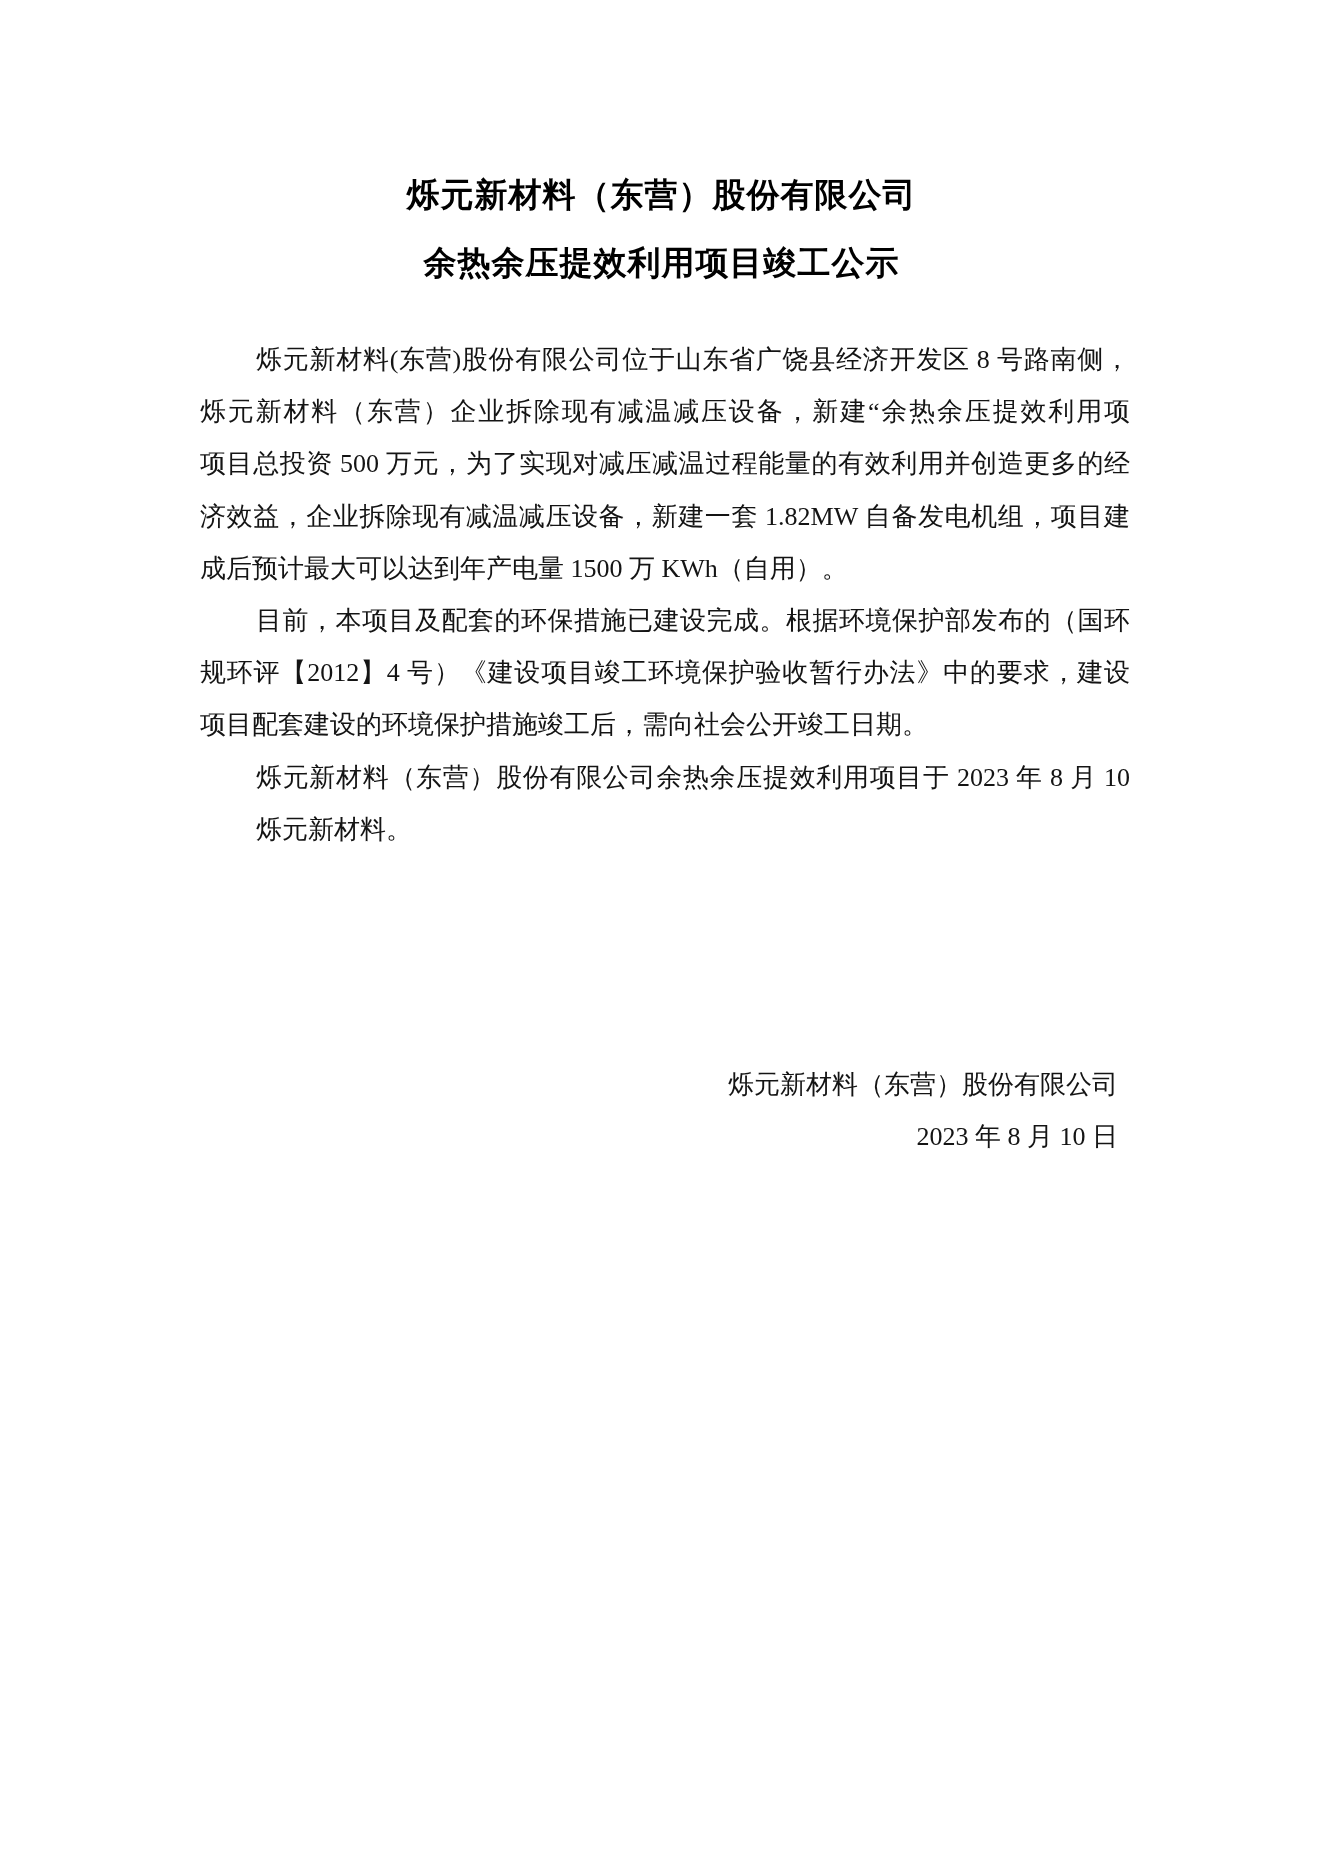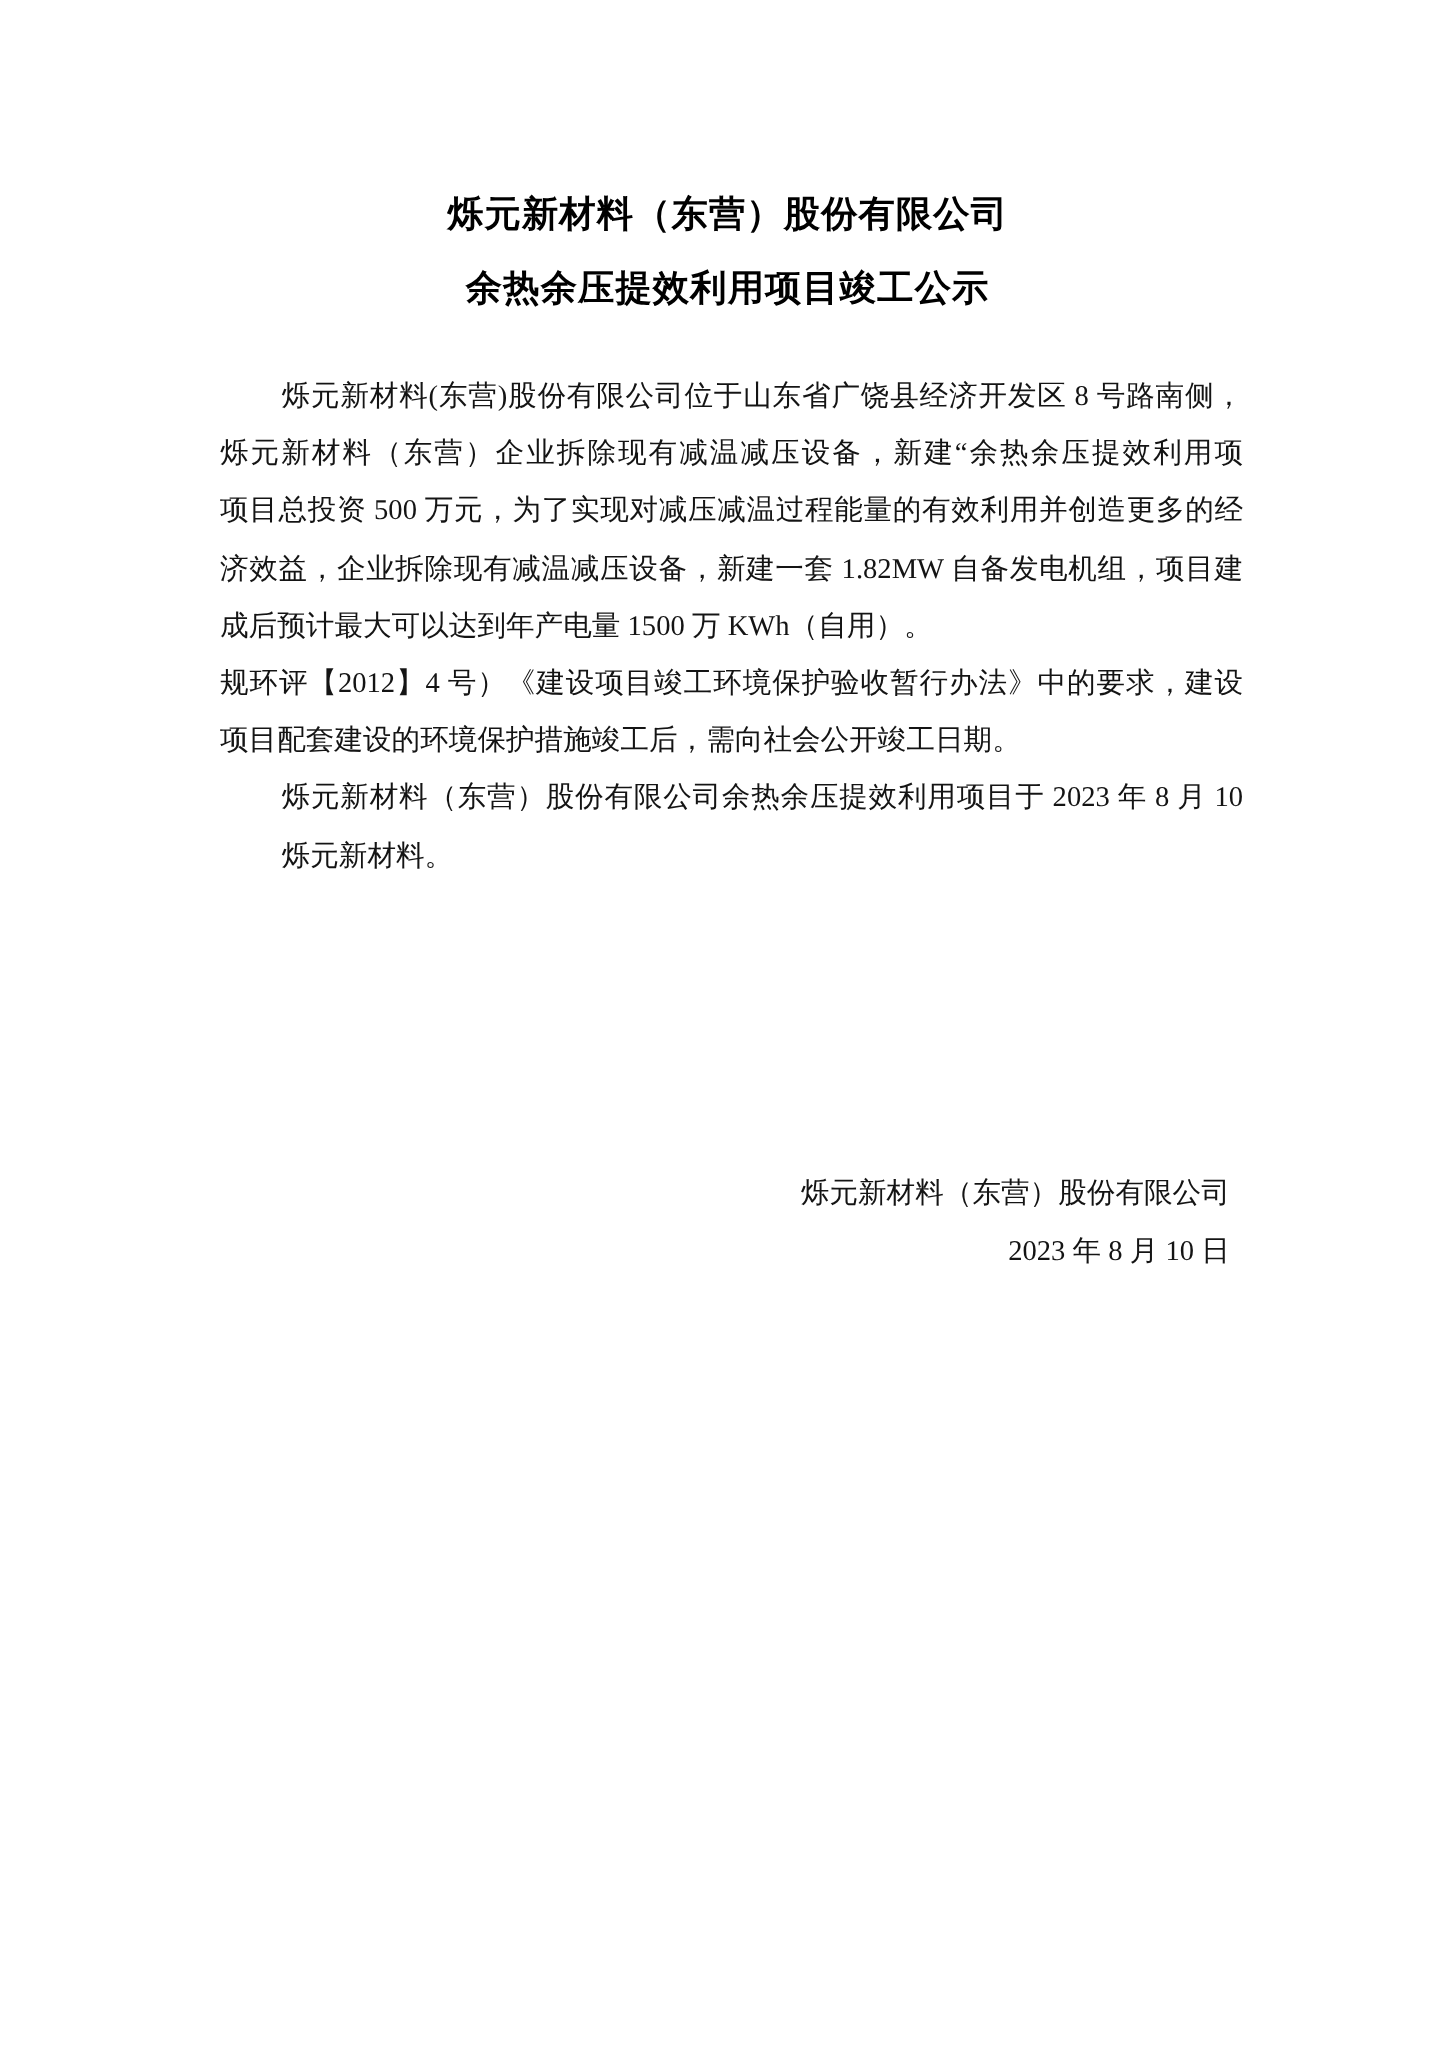--- a/index.html
+++ b/index.html
@@ -80,20 +80,21 @@
   <div class="title-line title-line-1">烁元新材料（东营）股份有限公司</div>
 
   <div class="title-line title-line-2">余热余压提效利用项目竣工公示</div>
 
   <div class="doc-body">
     <div class="line full indent">烁元新材料(东营)股份有限公司位于山东省广饶县经济开发区 8 号路南侧，</div>
     <div class="line full">烁元新材料（东营）企业拆除现有减温减压设备，新建“余热余压提效利用项目”。</div>
     <div class="line full">项目总投资 500 万元，为了实现对减压减温过程能量的有效利用并创造更多的经</div>
     <div class="line full">济效益，企业拆除现有减温减压设备，新建一套 1.82MW 自备发电机组，项目建</div>
     <div class="line end">成后预计最大可以达到年产电量 1500 万 KWh（自用）。</div>
+    <div class="line full indent">目前，本项目及配套的环保措施已建设完成。根据环境保护部发布的（国环</div>
     <div class="line full">规环评【2012】4 号）《建设项目竣工环境保护验收暂行办法》中的要求，建设</div>
     <div class="line end">项目配套建设的环境保护措施竣工后，需向社会公开竣工日期。</div>
     <div class="line full indent">烁元新材料（东营）股份有限公司余热余压提效利用项目于 2023 年 8 月 10</div>
     <div class="line end indent">烁元新材料。</div>
   </div>
 
   <div class="signature">
     <div class="line">烁元新材料（东营）股份有限公司</div>
     <div class="line">2023 年 8 月 10 日</div>
   </div>

